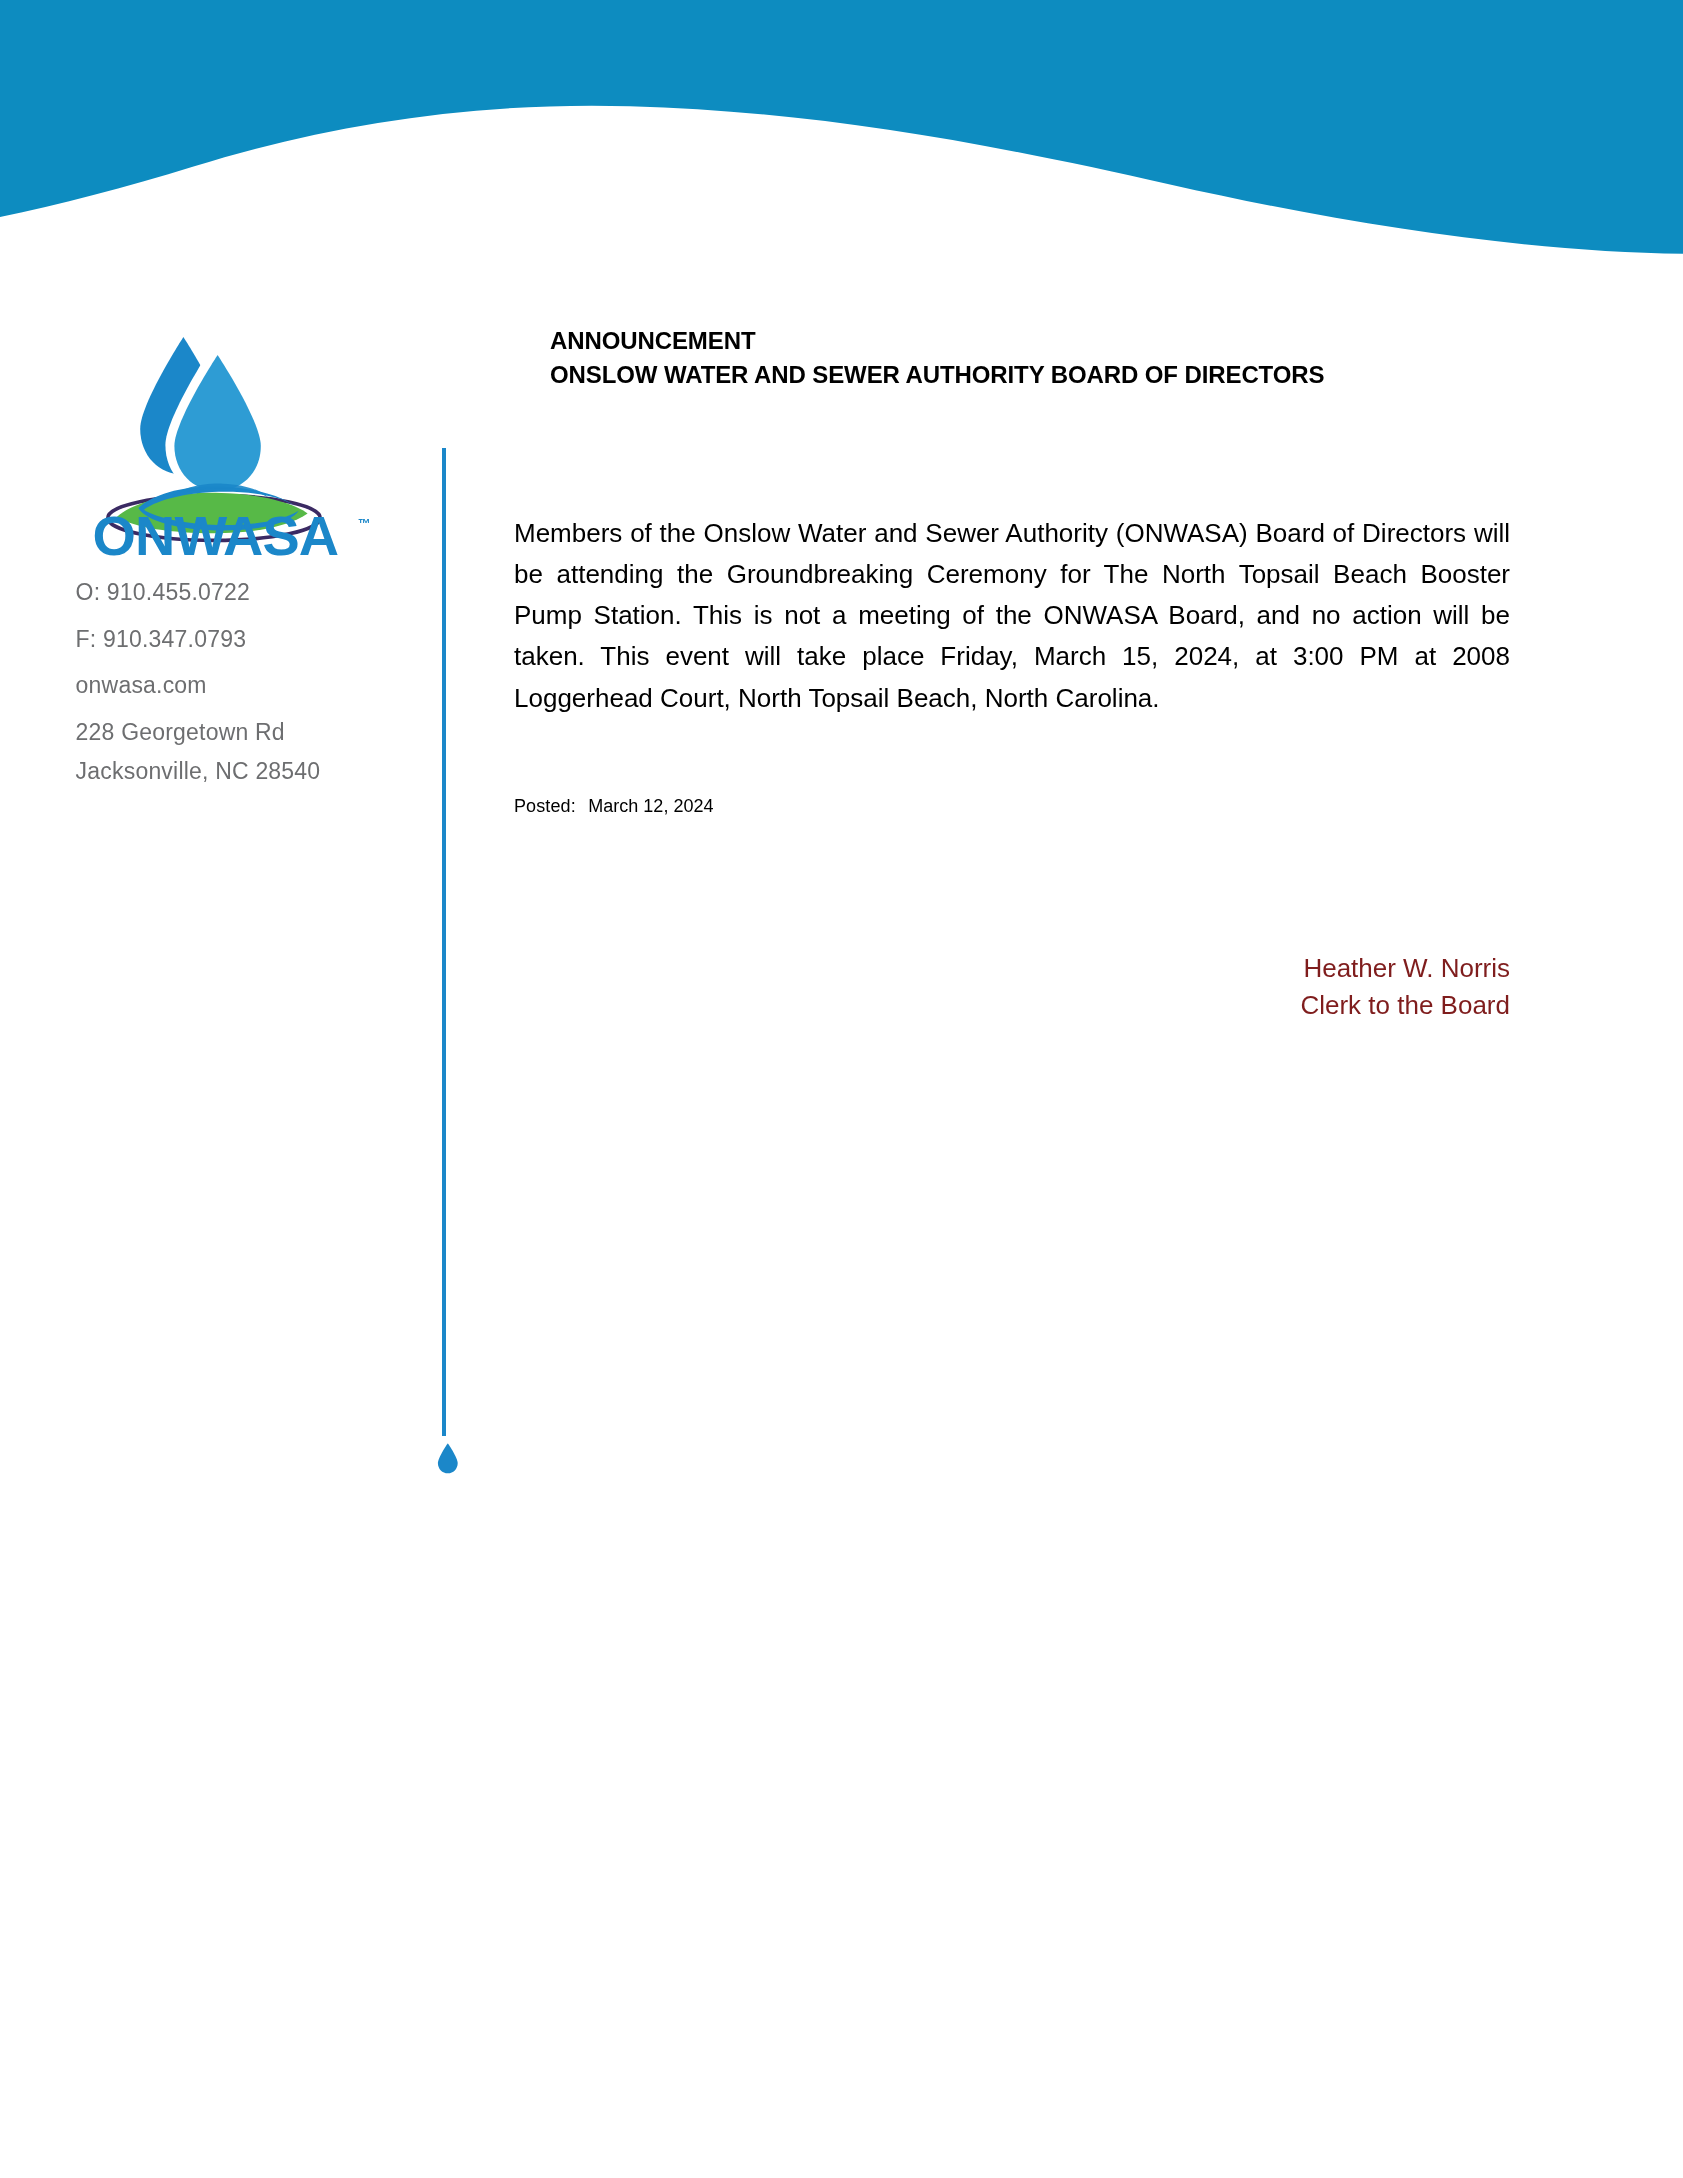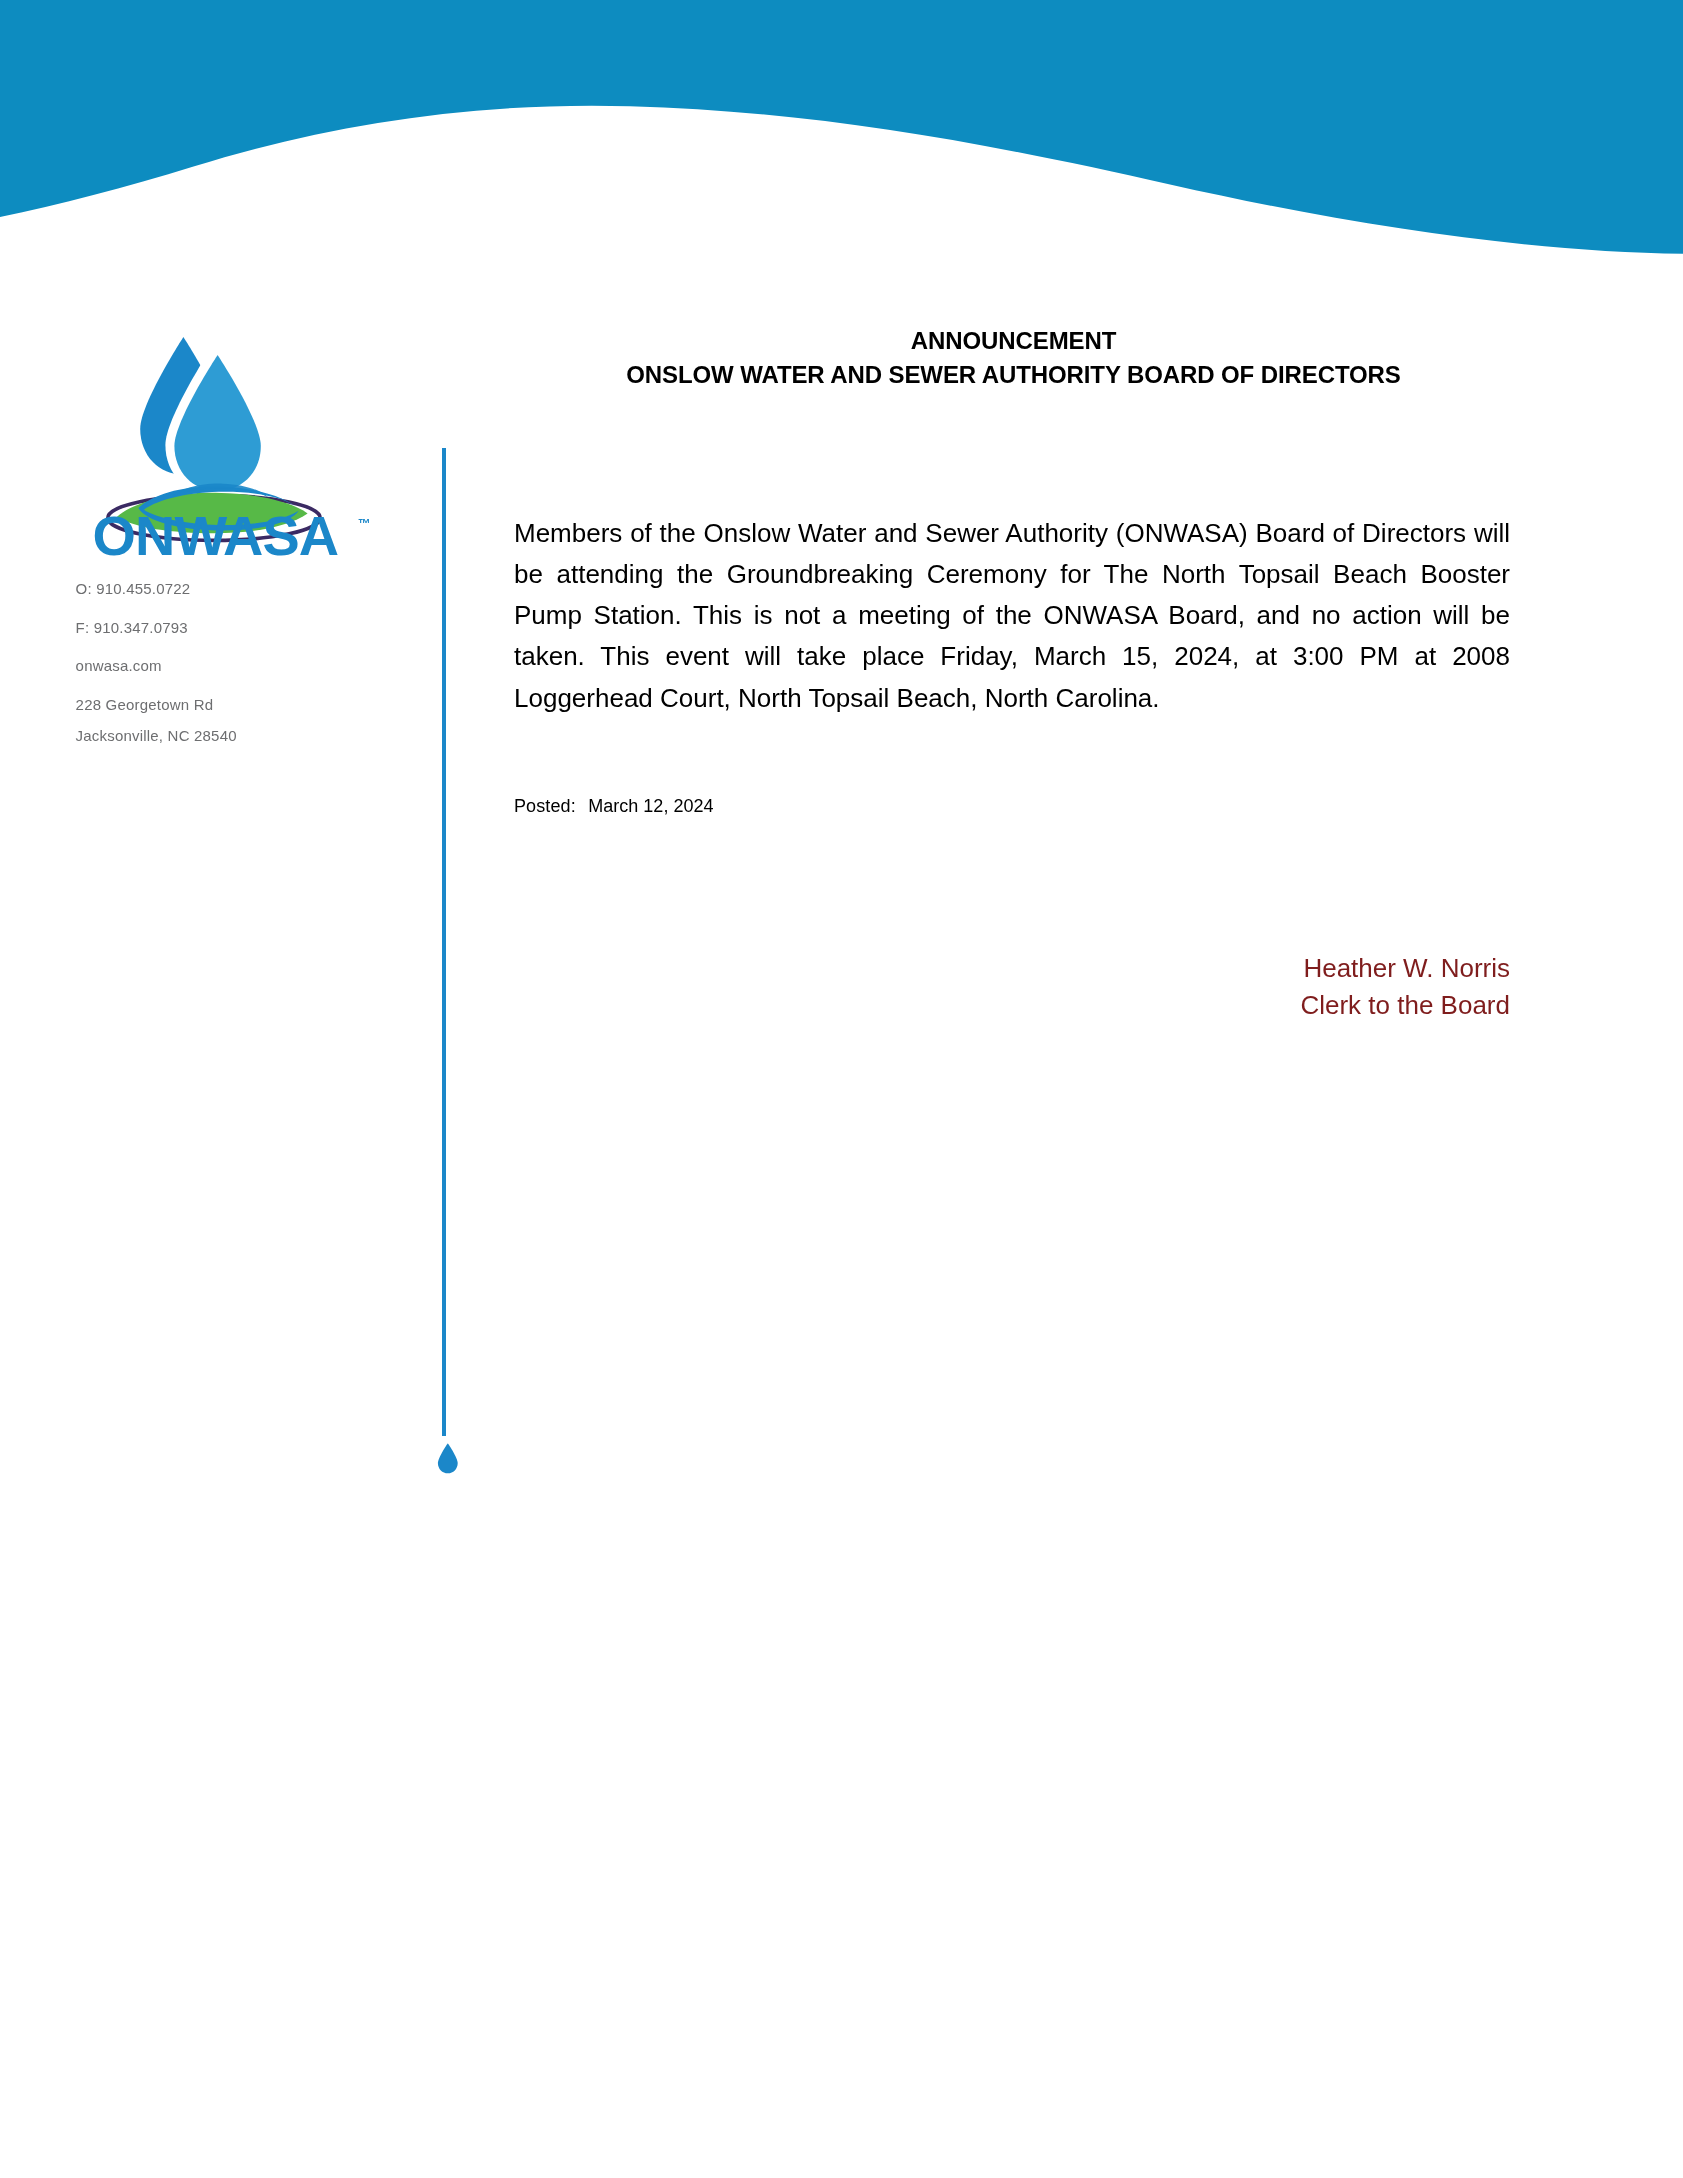--- a/index.html
+++ b/index.html
@@ -61,21 +61,21 @@
     width: 297px;
     height: 234px;
   }
 
   .contact-block {
     margin-top: 23.4px;
     margin-left: 21.6px;
   }
   .contact-line {
     font-family: "Liberation Sans", sans-serif;
-    font-size: 15px;
+    font-size: 23px;
     line-height: 1.0;
     color: #6d6e70;
     letter-spacing: 0.2px;
     margin-bottom: 23.4px;
     white-space: nowrap;
   }
   .contact-line.address-line {
     margin-bottom: 16px;
   }
   .contact-line.address-line-2 {
@@ -113,21 +113,21 @@
 
   
   .main-col {
     position: absolute;
     left: 514px;
     top: 324px;
     width: 999px;
   }
 
   .doc-title {
-    text-align: center;
+    text-align: left;
     font-family: "Liberation Sans", sans-serif;
     font-weight: bold;
     font-size: 24px;
     line-height: 1.40;
     color: #000000;
     letter-spacing: -0.1px;
     width: 927px;
     margin: 0 auto;
   }
   .doc-title .title-line {

